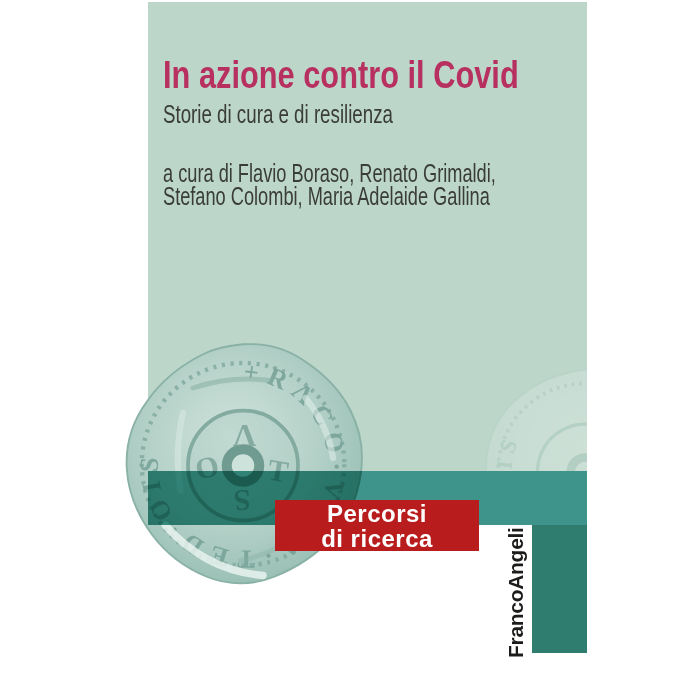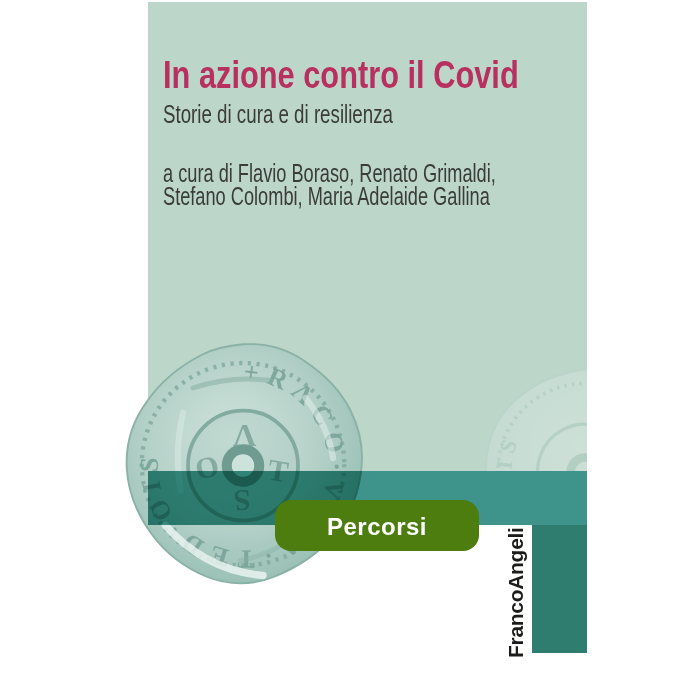--- a/index.html
+++ b/index.html
@@ -31,21 +31,21 @@
     background:#3e948b;mix-blend-mode:multiply;z-index:4;
   }
   
   .teal-strip{
     position:absolute;left:532px;top:525px;width:55px;height:128px;
     background:#2e7d6f;z-index:4;
   }
   
   .series-box{
     position:absolute;left:275px;top:500px;width:204px;height:51px;
-    background:#4d7c0f;z-index:5;display:flex;align-items:center;justify-content:center;border-radius:16px;
+    background:#b91c1c;z-index:5;display:flex;align-items:center;justify-content:center;
   }
   .series-text{
     color:#ffffff;font-weight:bold;font-size:24px;line-height:25px;
     letter-spacing:0.5px;text-align:center;padding-top:1px;
   }
   
   .title{
     position:absolute;left:163px;top:56px;z-index:5;
     color:#b73060;font-weight:bold;font-size:38px;line-height:1;
     white-space:nowrap;transform:scaleX(0.81);transform-origin:0 0;
@@ -136,20 +136,21 @@
     <path d="M60,40 Q90,30 122,34" stroke="#86aea3" stroke-width="4" fill="none" opacity="0.55" stroke-linecap="round"></path>
     <path d="M140,160 Q120,174 98,178" stroke="#86aea3" stroke-width="4" fill="none" opacity="0.4" stroke-linecap="round"></path>
   </svg>
 
   <div class="teal-band"></div>
   <div class="teal-strip"></div>
 
   <div class="series-box">
     <div class="series-text">
       <div>Percorsi</div>
+      <div>di ricerca</div>
     </div>
   </div>
 
   <div class="title">In azione contro il Covid</div>
   <div class="subtitle">Storie di cura e di resilienza</div>
 
   <div class="authors">
     <div>a cura di Flavio Boraso, Renato Grimaldi,</div>
     <div>Stefano Colombi, Maria Adelaide Gallina</div>
   </div>

